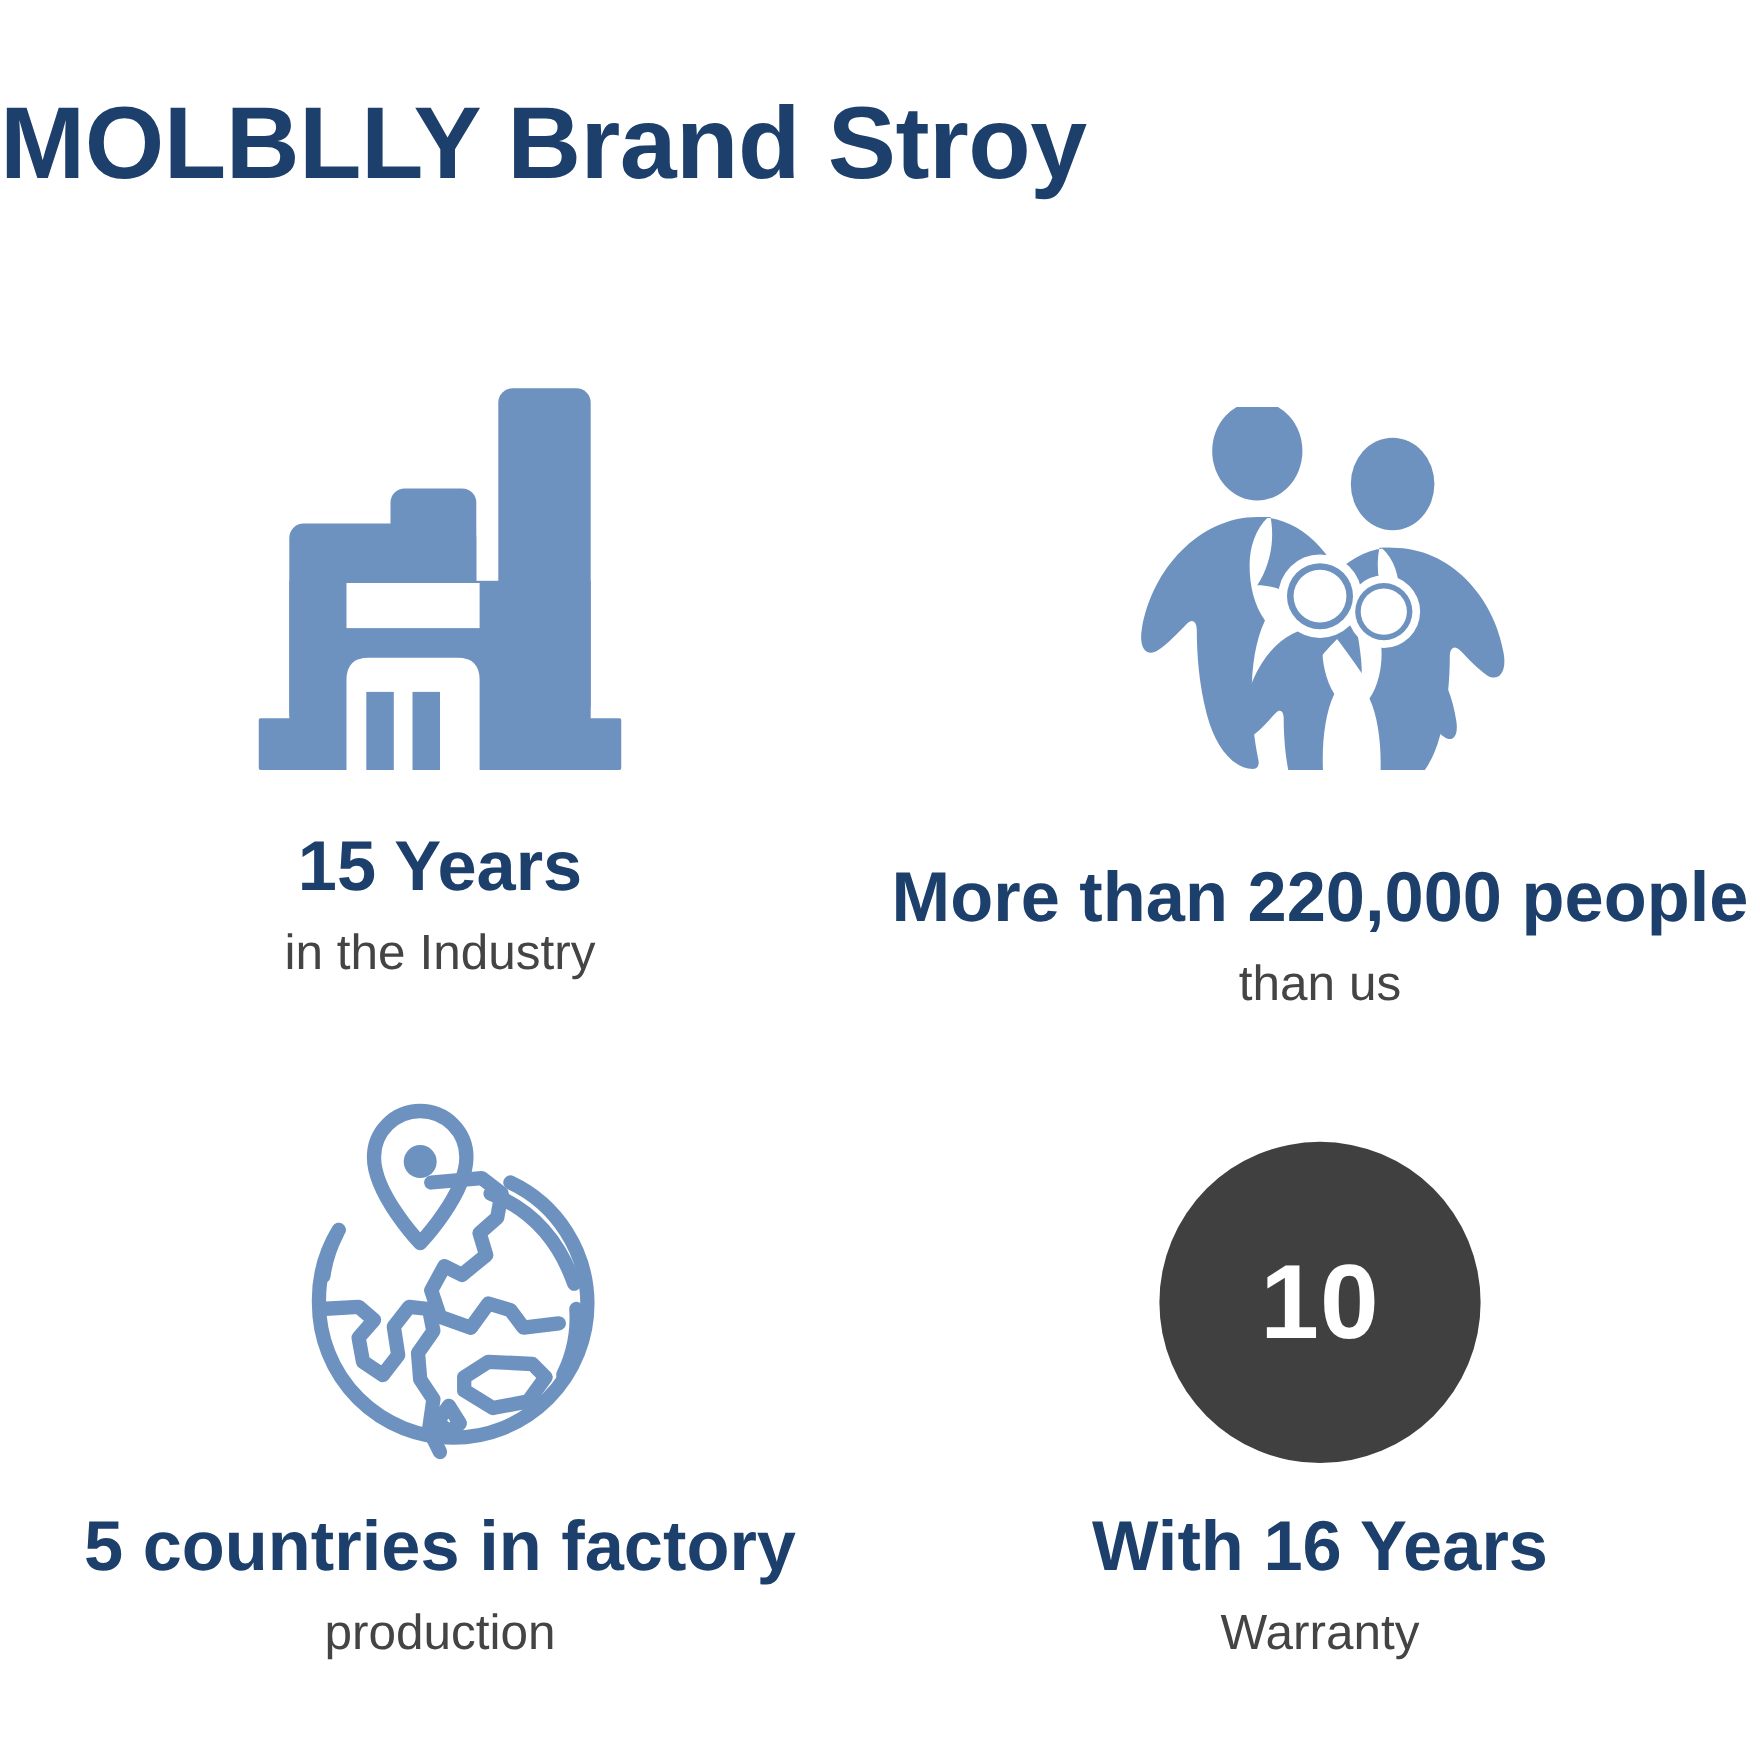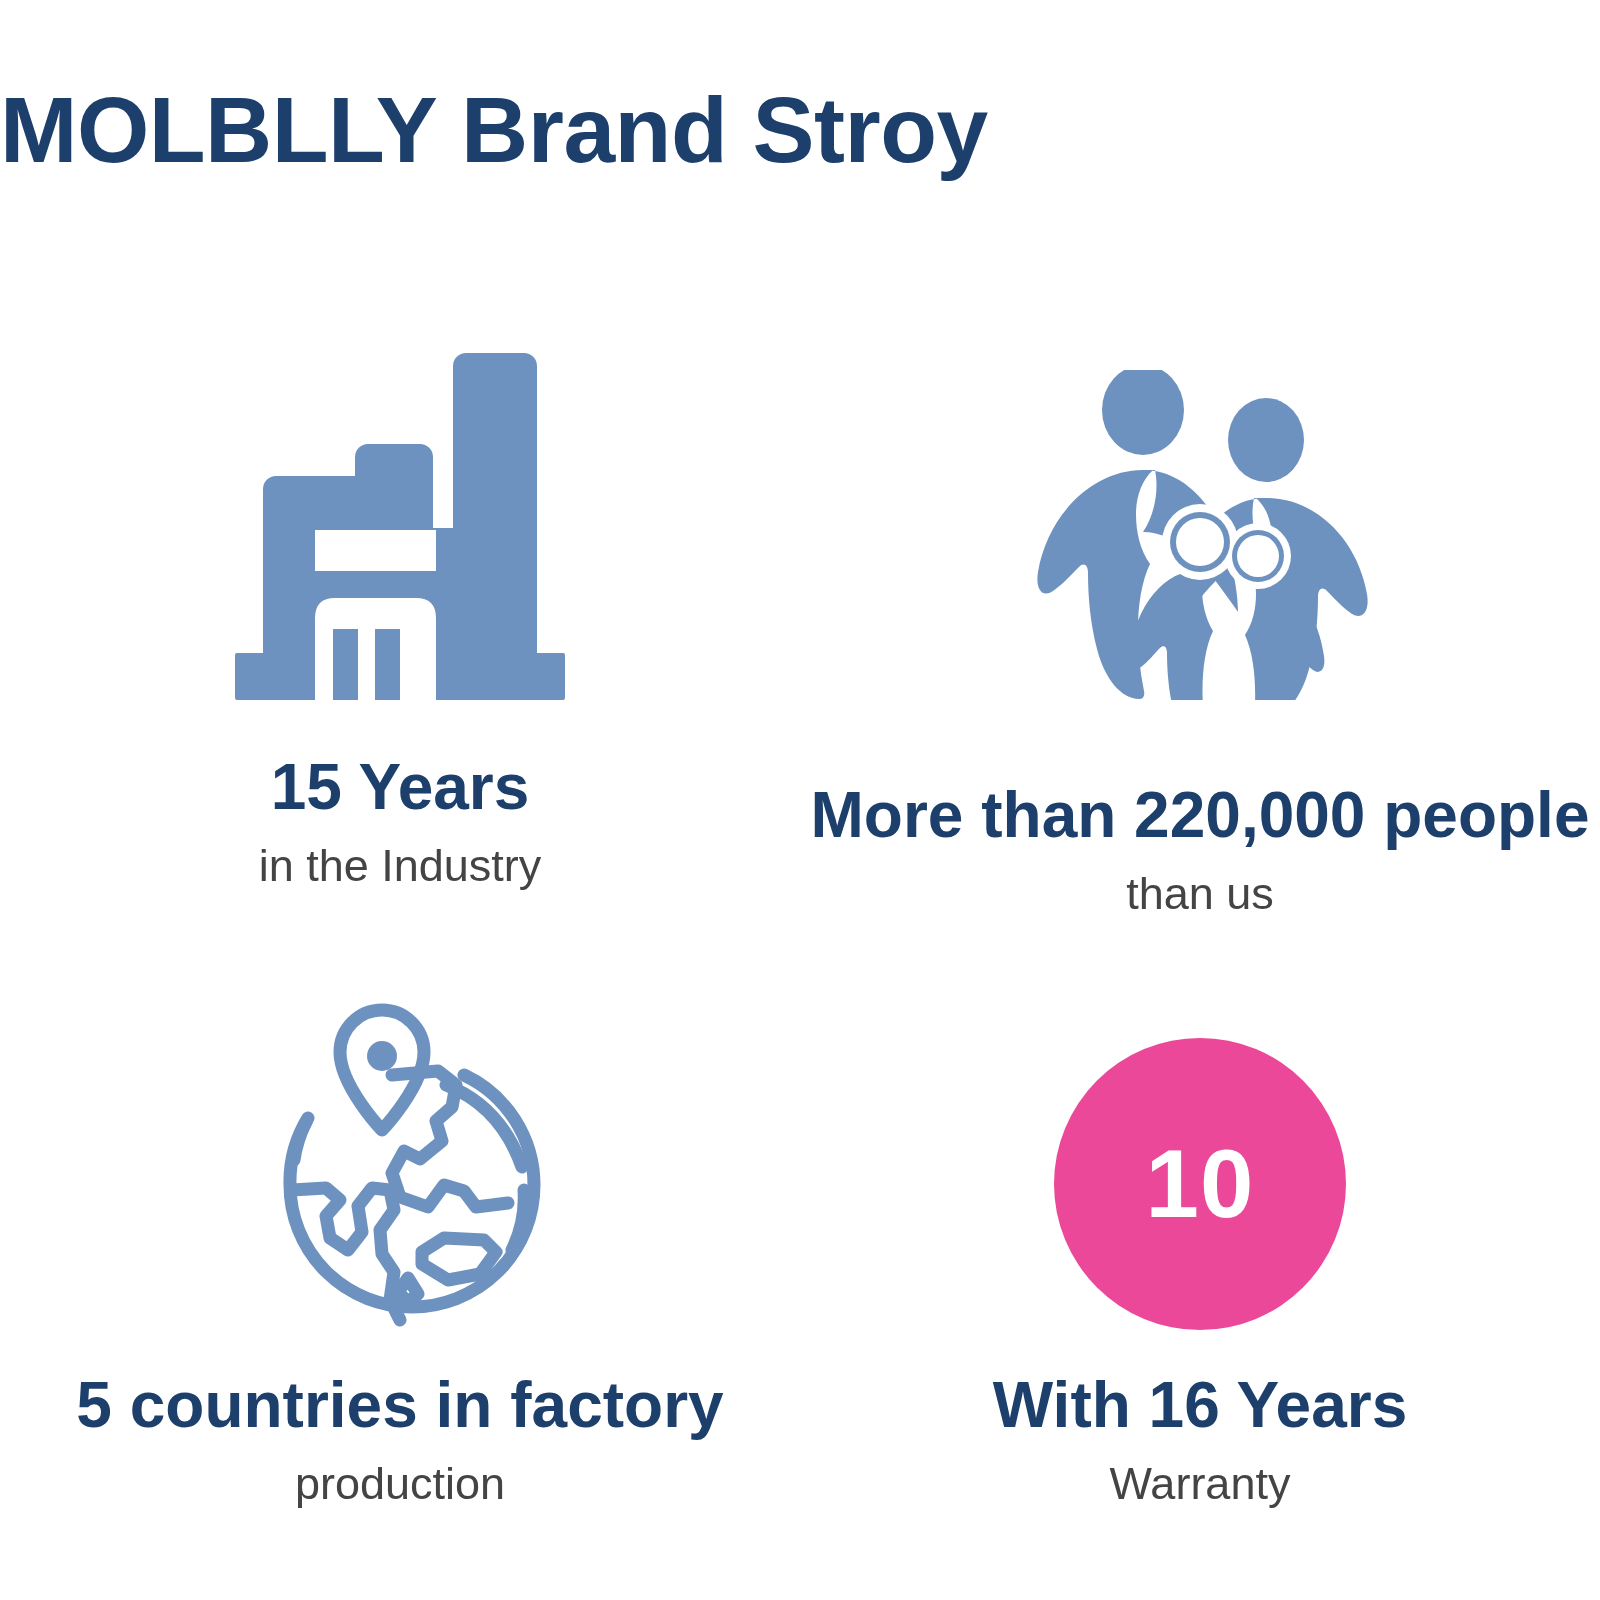--- a/index.html
+++ b/index.html
@@ -92,21 +92,21 @@
   .cell-factory .headline { margin-top: 52px; }
   .cell-people  .headline { margin-top: 80px; }
   .cell-globe   .headline { margin-top: 40px; }
   .cell-badge   .headline { margin-top: 40px; }
 
   
   .badge-circle {
     width: 292px;
     height: 292px;
     border-radius: 50%;
-    background: #ec4899;
+    background: #404040;
     display: flex;
     flex-direction: column;
     align-items: center;
     justify-content: center;
     color: #ffffff;
   }
   .badge-num {
     font-size: 96px;
     font-weight: bold;
     line-height: 0.95;

